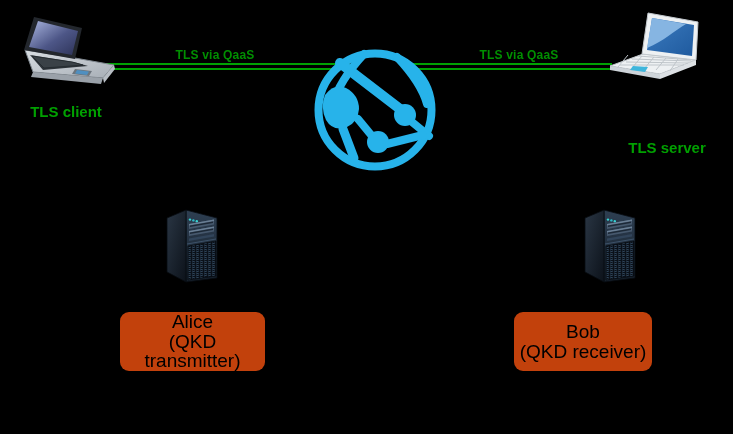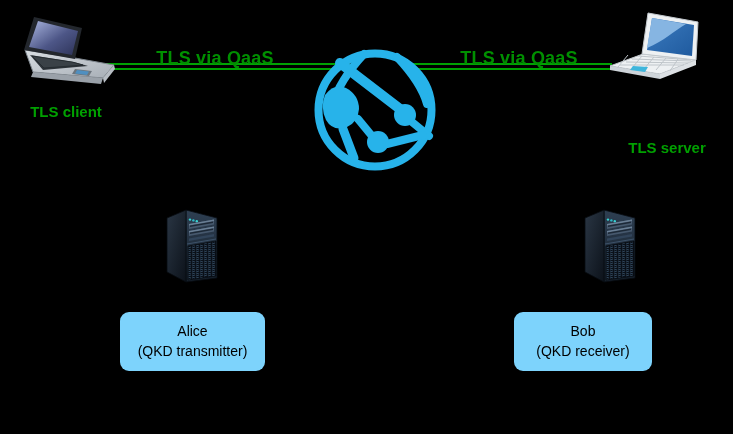--- a/index.html
+++ b/index.html
@@ -5,30 +5,30 @@
   html,body{margin:0;padding:0;background:#000;}
   .canvas{
     position:relative;width:733px;height:434px;background:#000;
     overflow:hidden;font-family:"Liberation Sans",sans-serif;
     --green-line:#00a303;--green-label:#00a000;--green-link:#008f00;--globe:#27b3ea;
   }
   .abs{position:absolute;}
   .link-line{position:absolute;height:2px;background:var(--green-line);}
   .link-label{
     position:absolute;width:130px;text-align:center;
-    font-size:18px;font-weight:bold;color:var(--green-link);letter-spacing:.2px;
+    font-size:12px;font-weight:bold;color:var(--green-link);letter-spacing:.2px;
   }
   .node-label{
     position:absolute;width:100px;text-align:center;
     font-size:15px;font-weight:bold;color:var(--green-label);
   }
   .qkd-box{
-    position:absolute;background:#7dd3fc;border-radius:9px;
+    position:absolute;background:#c2410c;border-radius:9px;
     display:flex;flex-direction:column;justify-content:center;align-items:center;
-    color:#000;font-size:14px;line-height:19.5px;text-align:center;
+    color:#000;font-size:19px;line-height:19.5px;text-align:center;
   }
   svg{display:block;}
 </style>
 </head>
 <body>
 
 <div class="canvas">
 
   <div class="link-line" style="left:98px;top:63px;width:514px;"></div>
   <div class="link-line" style="left:98px;top:68px;width:514px;"></div>

